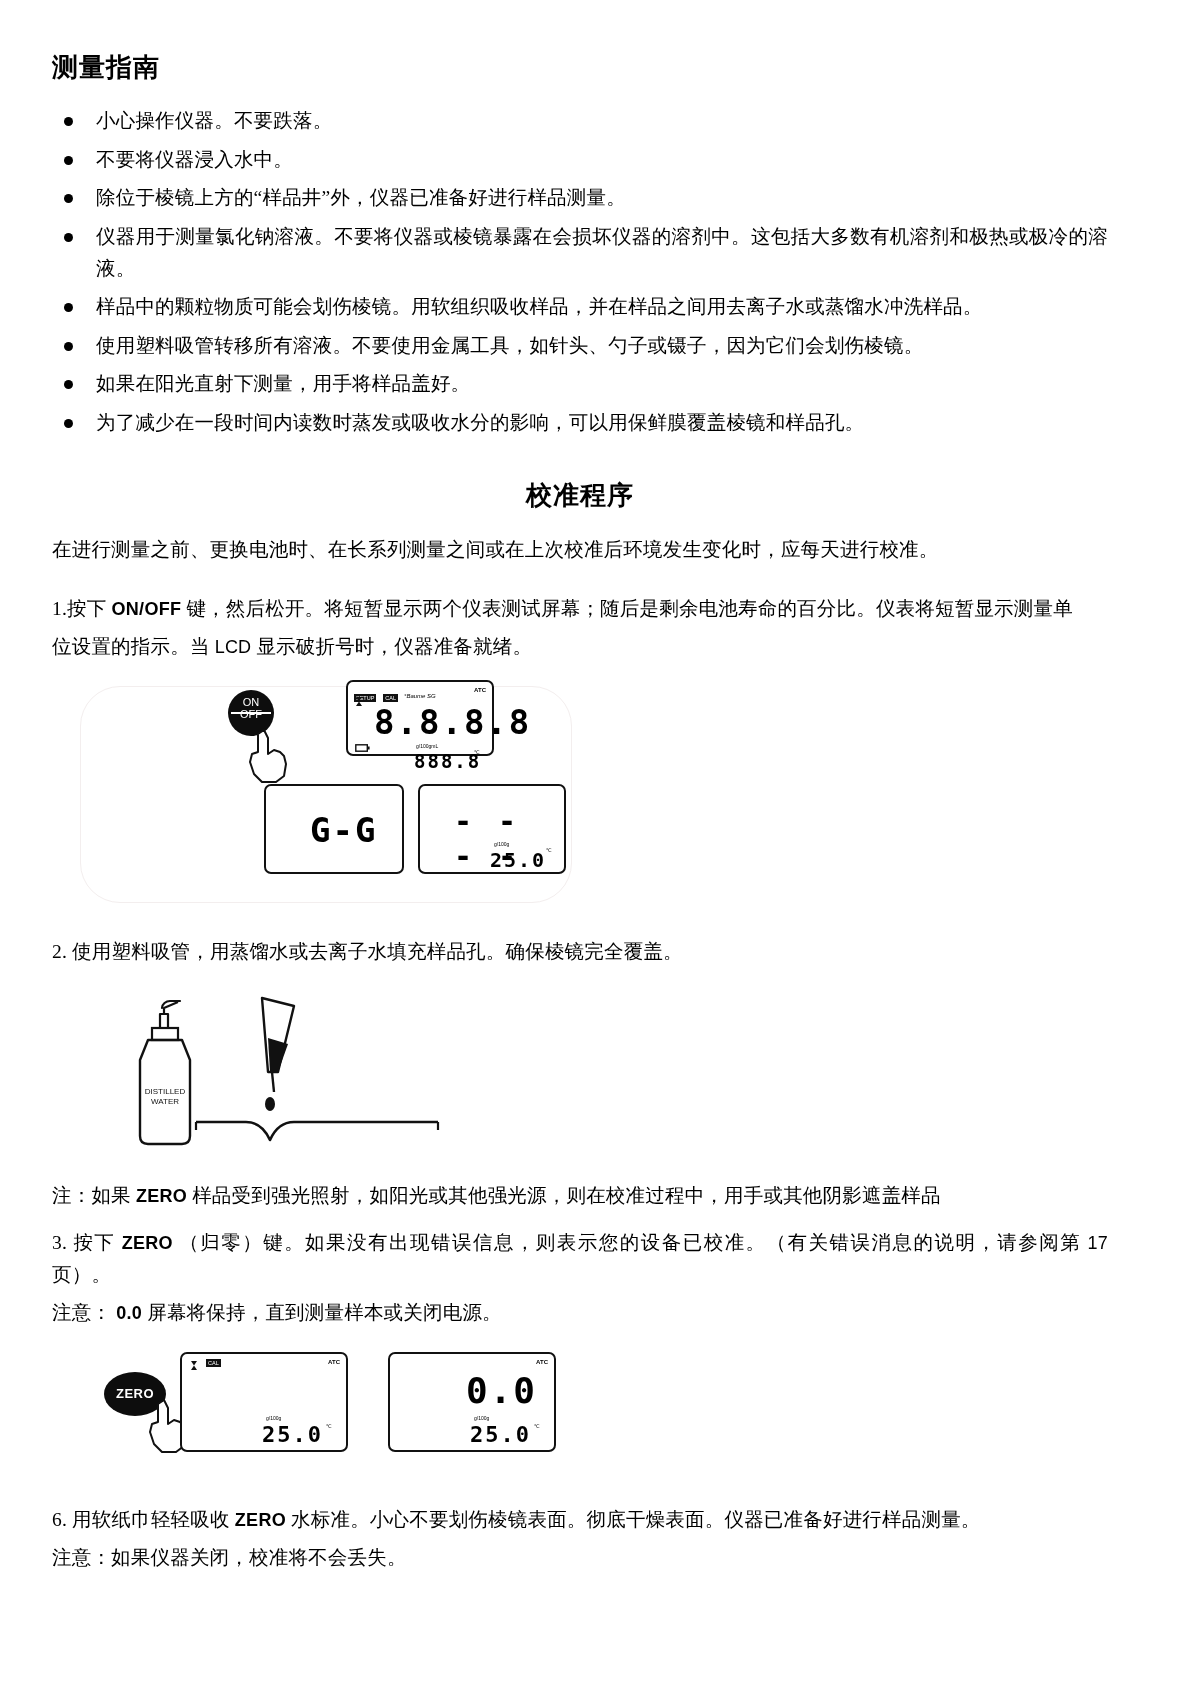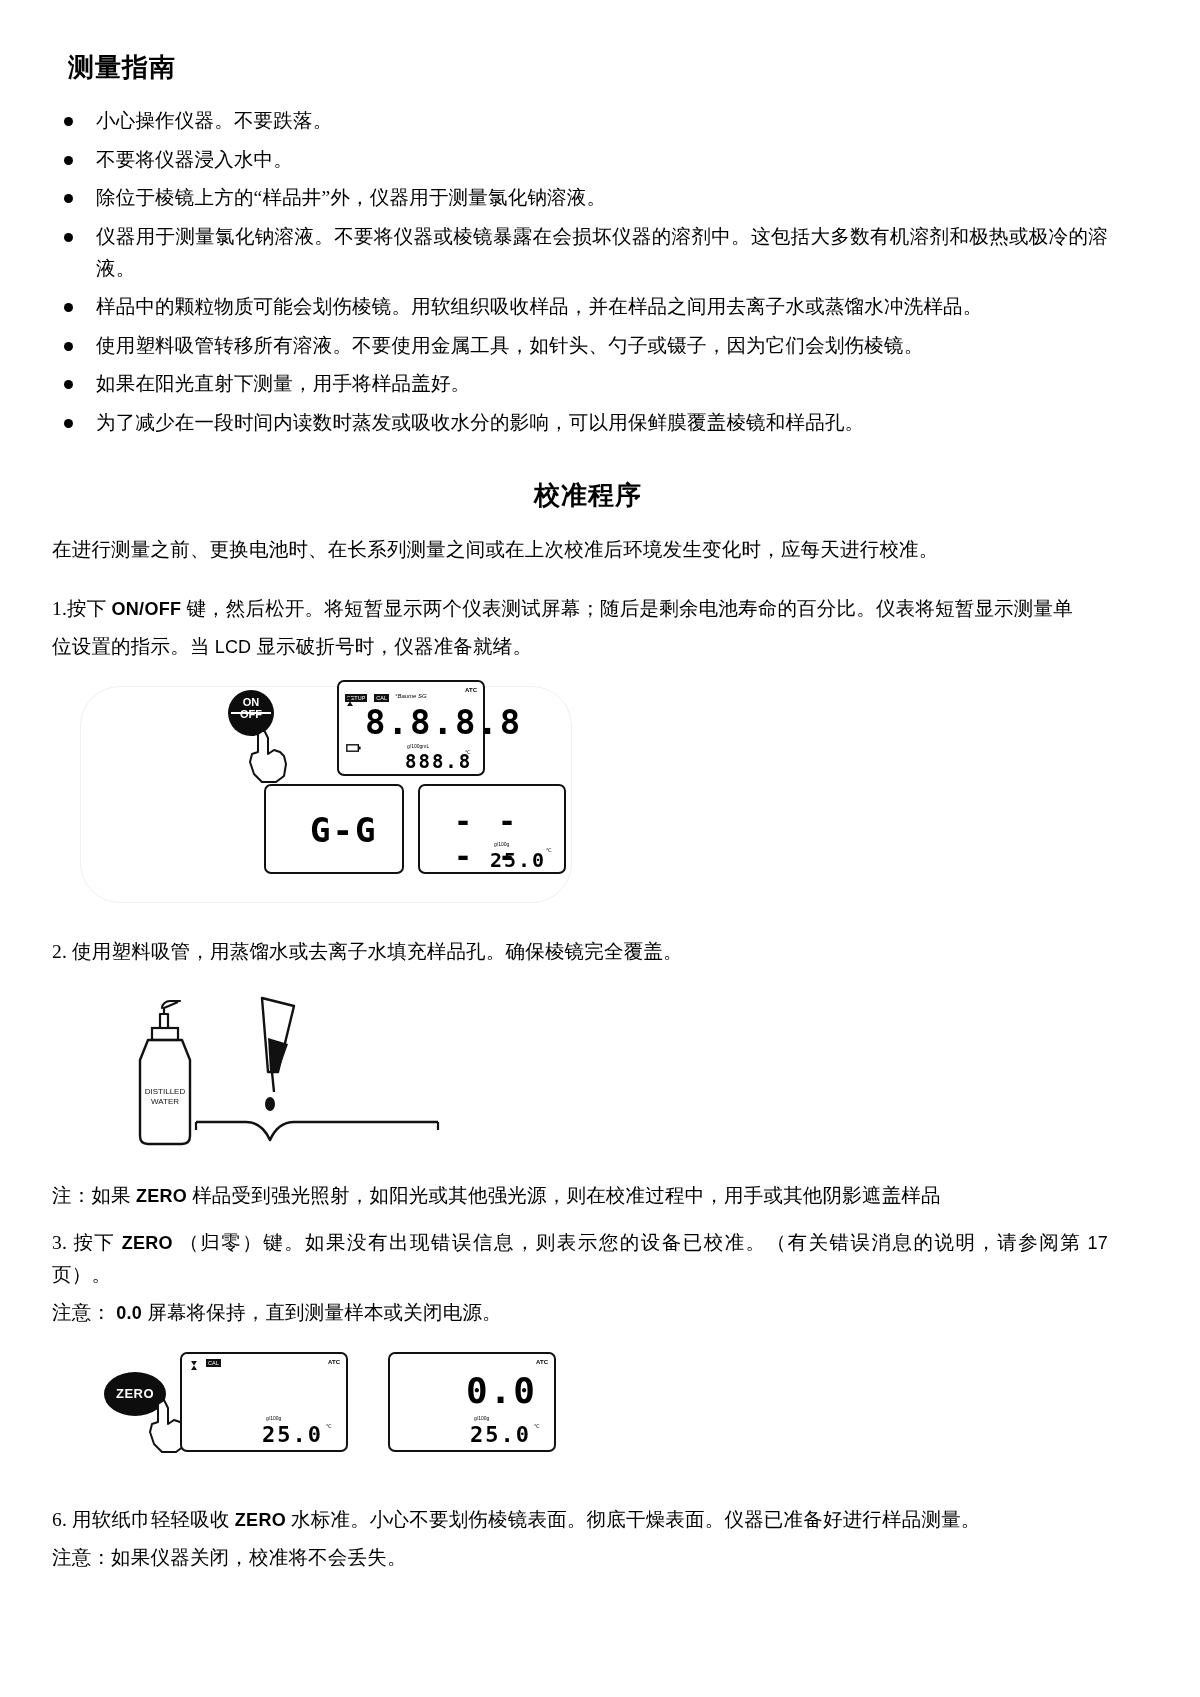--- a/index.html
+++ b/index.html
@@ -19,21 +19,21 @@
     background: #ffffff;
     overflow: hidden;
     box-sizing: border-box;
     padding: 52px 92px 40px 52px;
   }
   h1.section-title {
     font-family: "Liberation Sans", "DejaVu Sans", sans-serif;
     font-weight: bold;
     font-size: 26px;
     letter-spacing: 1px;
-    margin: 0 0 22px 16px;
+    margin: 0 0 22px 0;
     line-height: 1.2;
   }
   h1.section-title.second {
     margin-top: 42px;
     text-align: center;
   }
   ul.bullets {
     list-style: none;
     margin: 0;
     padding: 0;
@@ -120,21 +120,21 @@
     display: inline-block;
   }
   .onoff-btn {
     position: absolute;
     width: 46px;
     height: 46px;
     border-radius: 50%;
     background: #0d0d0d;
     color: #fff;
     font-family: "Liberation Sans", "DejaVu Sans", sans-serif;
-    font-weight: bold;
+    font-weight: normal;
     font-size: 11px;
     line-height: 1.05;
     text-align: center;
     padding-top: 7px;
     box-sizing: border-box;
   }
   .onoff-btn .divider {
     position: absolute;
     left: 3px; right: 3px; top: 22px;
     height: 1.5px;
@@ -164,21 +164,21 @@
 </head>
 <body>
 
 <div class="page">
 
   <h1 class="section-title">测量指南</h1>
 
   <ul class="bullets">
     <li><span class="dot"></span><span>小心操作仪器。不要跌落。</span></li>
     <li><span class="dot"></span><span>不要将仪器浸入水中。</span></li>
-    <li><span class="dot"></span><span>除位于棱镜上方的“样品井”外，仪器用于测量氯化钠溶液。</span></li>
+    <li><span class="dot"></span><span>除位于棱镜上方的“样品井”外，仪器已准备好进行样品测量。</span></li>
     <li><span class="dot"></span><span>仪器用于测量氯化钠溶液。不要将仪器或棱镜暴露在会损坏仪器的溶剂中。这包括大多数有机溶剂和极热或极冷的溶液。</span></li>
     <li><span class="dot"></span><span>样品中的颗粒物质可能会划伤棱镜。用软组织吸收样品，并在样品之间用去离子水或蒸馏水冲洗样品。</span></li>
     <li><span class="dot"></span><span>使用塑料吸管转移所有溶液。不要使用金属工具，如针头、勺子或镊子，因为它们会划伤棱镜。</span></li>
     <li><span class="dot"></span><span>如果在阳光直射下测量，用手将样品盖好。</span></li>
     <li><span class="dot"></span><span>为了减少在一段时间内读数时蒸发或吸收水分的影响，可以用保鲜膜覆盖棱镜和样品孔。</span></li>
   </ul>
 
   <h1 class="section-title second">校准程序</h1>
 
   <p class="body-text">在进行测量之前、更换电池时、在长系列测量之间或在上次校准后环境发生变化时，应每天进行校准。</p>
@@ -202,21 +202,21 @@
       <div>ON</div>
       <div class="divider"></div>
       <div style="margin-top:0;">OFF</div>
     </div>
 
     <svg class="fig-svg" style="left:192px; top:52px;" width="52" height="58" viewBox="0 0 52 58">
       <path d="M14 6 L20 2 L24 10 L24 26 L30 22 L36 24 L40 28 L42 36 L40 48 L32 54 L18 54 L10 46 L6 34 L8 26 L14 24 Z" fill="#ffffff" stroke="#111" stroke-width="2" stroke-linejoin="round"></path>
       <path d="M24 26 L24 12" stroke="#111" stroke-width="1.6" fill="none"></path>
     </svg>
 
-    <div class="lcd" style="left:285px; top:4px; width:148px; height:96px;">
+    <div class="lcd" style="left:294px; top:4px; width:148px; height:76px;">
       <div style="position:absolute; left:6px; top:4px;">
         <span class="badge">SETUP</span>
         <span class="badge" style="margin-left:3px;">CAL</span>
       </div>
       <svg style="position:absolute; left:7px; top:14px;" width="8" height="11" viewBox="0 0 8 11">
         <path d="M1 1 H7 L4 5.5 L7 10 H1 L4 5.5 Z" fill="#111"></path>
       </svg>
       <div class="tiny" style="position:absolute; left:56px; top:11px; font-style:italic;">°Baume SG</div>
       <div class="tiny" style="position:absolute; right:6px; top:5px; font-weight:bold;">ATC</div>
       <div class="seg" style="position:absolute; left:26px; top:20px; font-size:34px;">8.8.8.8</div>

